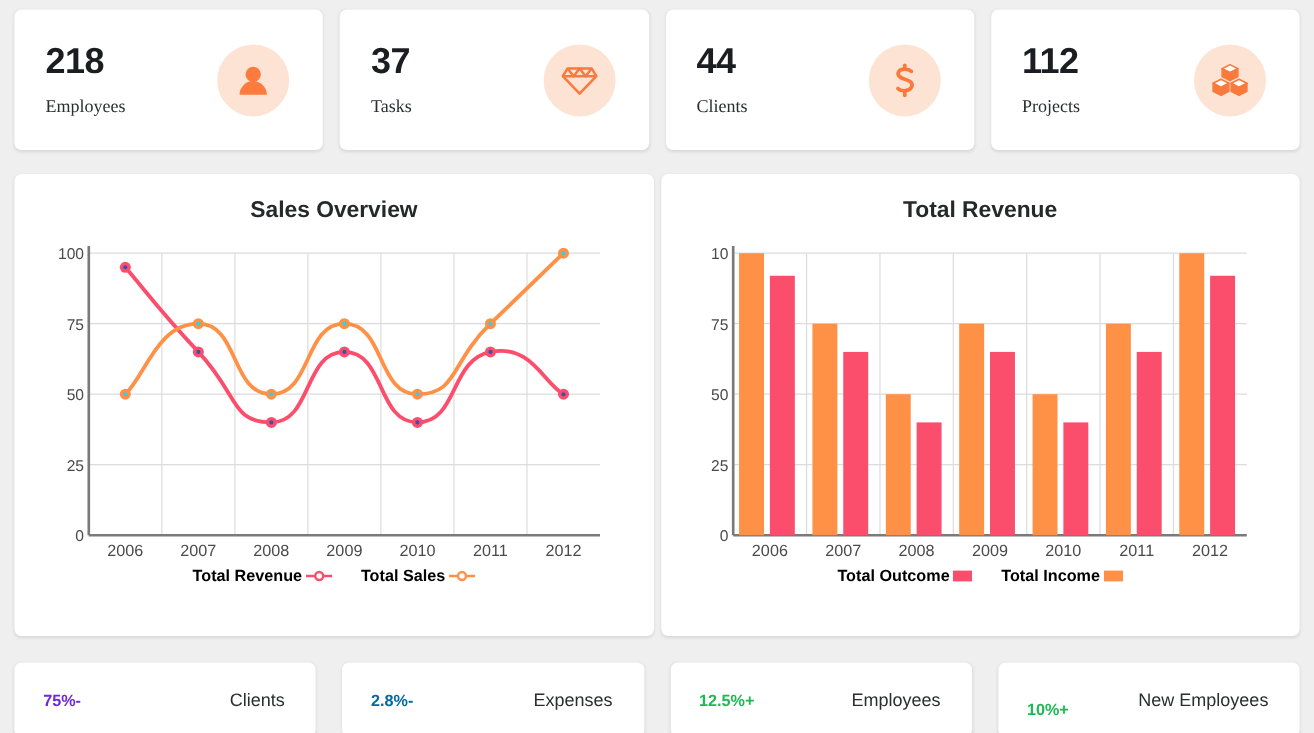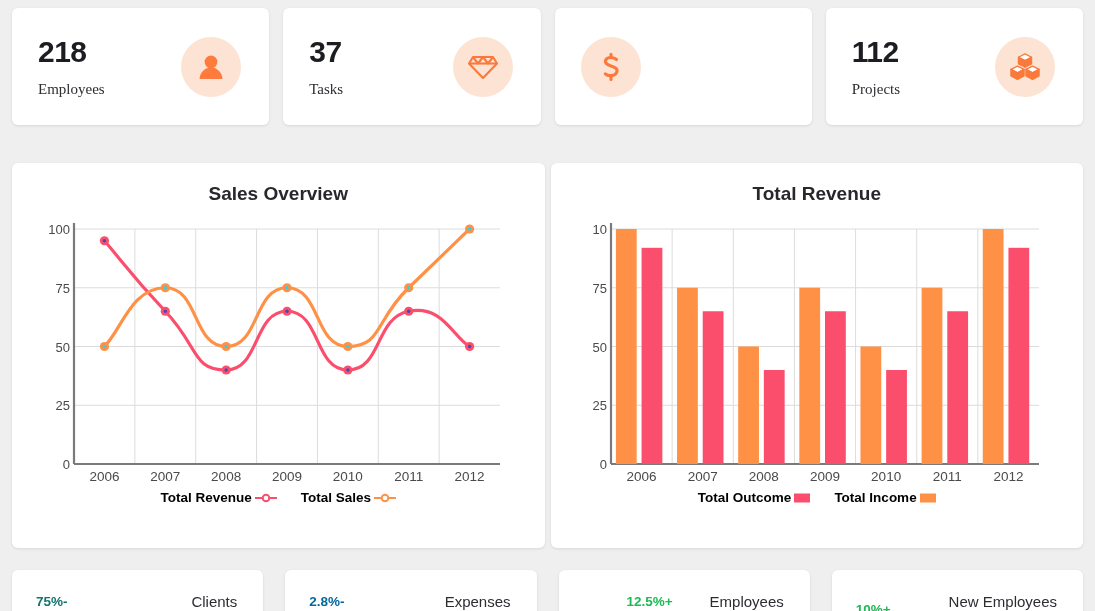--- a/index.html
+++ b/index.html
@@ -23,21 +23,21 @@
   .stat-text { display: flex; flex-direction: column; }
   .stat-value { font-size: 30px; font-weight: bold; color: #1b1d21; line-height: 1.1; letter-spacing: -.5px; }
   .stat-label { font-size: 15px; color: #2b2d31; margin-top: 13px; font-family: Liberation Serif, serif; }
   .stat-icon {
     width: 60px; height: 60px; border-radius: 50%;
     background: #fde3d3; display: flex; align-items: center; justify-content: center;
   }
   .stat-icon svg { display: block; }
 
   
-  .charts-row { display: flex; gap: 6px; margin-top: 38px; border-radius: 13px; }
+  .charts-row { display: flex; gap: 6px; margin-top: 20px; border-radius: 13px; }
   .chart-card {
     flex: 1 1 0; height: 385px; background: #fff; border-radius: 6px;
     box-shadow: 0 1px 3px rgba(0,0,0,.10);
     display: flex; flex-direction: column; align-items: center;
     padding-top: 20px;
   }
   .chart-title { font-size: 19px; font-weight: bold; color: #26282c; }
   .chart-plot { margin-top: 8px; }
   .chart-legend {
     display: flex; justify-content: center; gap: 24px;
@@ -88,20 +88,24 @@
           <g fill="none" stroke="#f97a3c" stroke-width="2.1" stroke-linejoin="round">
             <path d="M6 5 H26 L30 11.5 L16 26 L2 11.5 Z"></path>
             <path d="M2 11.5 H30"></path>
             <path d="M6 5 L11 11.5 L16 5 L21 11.5 L26 5"></path>
           </g>
         </svg>
       </div>
     </div>
 
     <div class="stat-card">
+      <div class="stat-text">
+        <span class="stat-value">44</span>
+        <span class="stat-label">Clients</span>
+      </div>
       <div class="stat-icon">
         <svg width="32" height="32" viewBox="0 0 32 32">
           <g fill="none" stroke="#f97a3c" stroke-width="3.1" stroke-linecap="round" stroke-linejoin="round">
             <path d="M21.5 8.5 C19 6.2 13 5.6 11 8.6 C9 11.8 12.5 14 16 15 C19.5 16 23.4 17.6 21.6 21.6 C19.8 25.4 13 25.4 10.3 22.8"></path>
             <path d="M16 3.4 V6.6"></path>
             <path d="M16 24.8 V28.4"></path>
           </g>
         </svg>
       </div>
     </div>
@@ -266,29 +270,29 @@
             <rect x="0" y="1.5" width="16" height="9" fill="#ff9147"></rect>
           </svg>
         </span>
       </div>
     </div>
 
   </div>
 
   <div class="metrics-row">
     <div class="metric-card">
-      <span class="metric-value" style="color: #0f766e;">75%-</span>
+      <span class="metric-value" style="color: #6d28d9;">75%-</span>
       <span class="metric-label">Clients</span>
     </div>
     <div class="metric-card">
       <span class="metric-value" style="color: #0369a1;">2.8%-</span>
       <span class="metric-label">Expenses</span>
     </div>
     <div class="metric-card">
-      <span class="metric-value" style="color: rgb(29, 185, 84); margin-left: 44px;">12.5%+</span>
+      <span class="metric-value" style="color: rgb(29, 185, 84);">12.5%+</span>
       <span class="metric-label">Employees</span>
     </div>
     <div class="metric-card">
       <span class="metric-value" style="color: rgb(29, 185, 84); margin-top: 17px;">10%+</span>
       <span class="metric-label">New Employees</span>
     </div>
   </div>
 
 </div>
 

